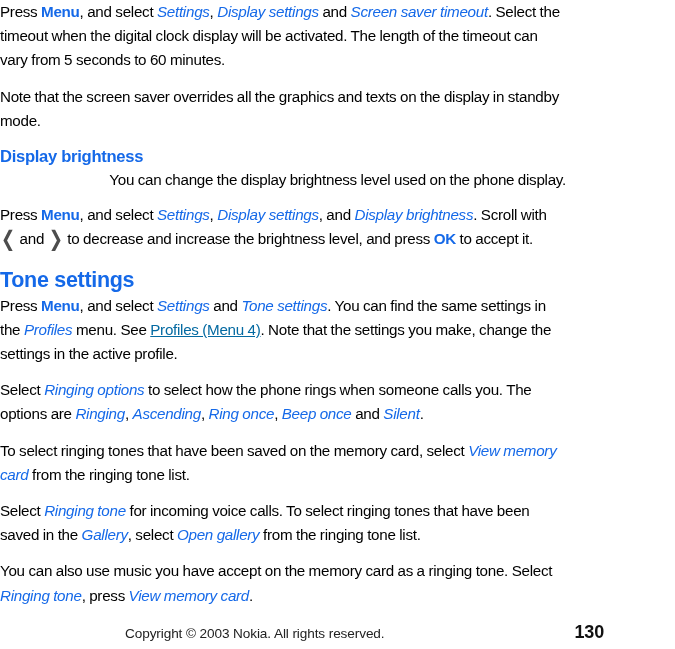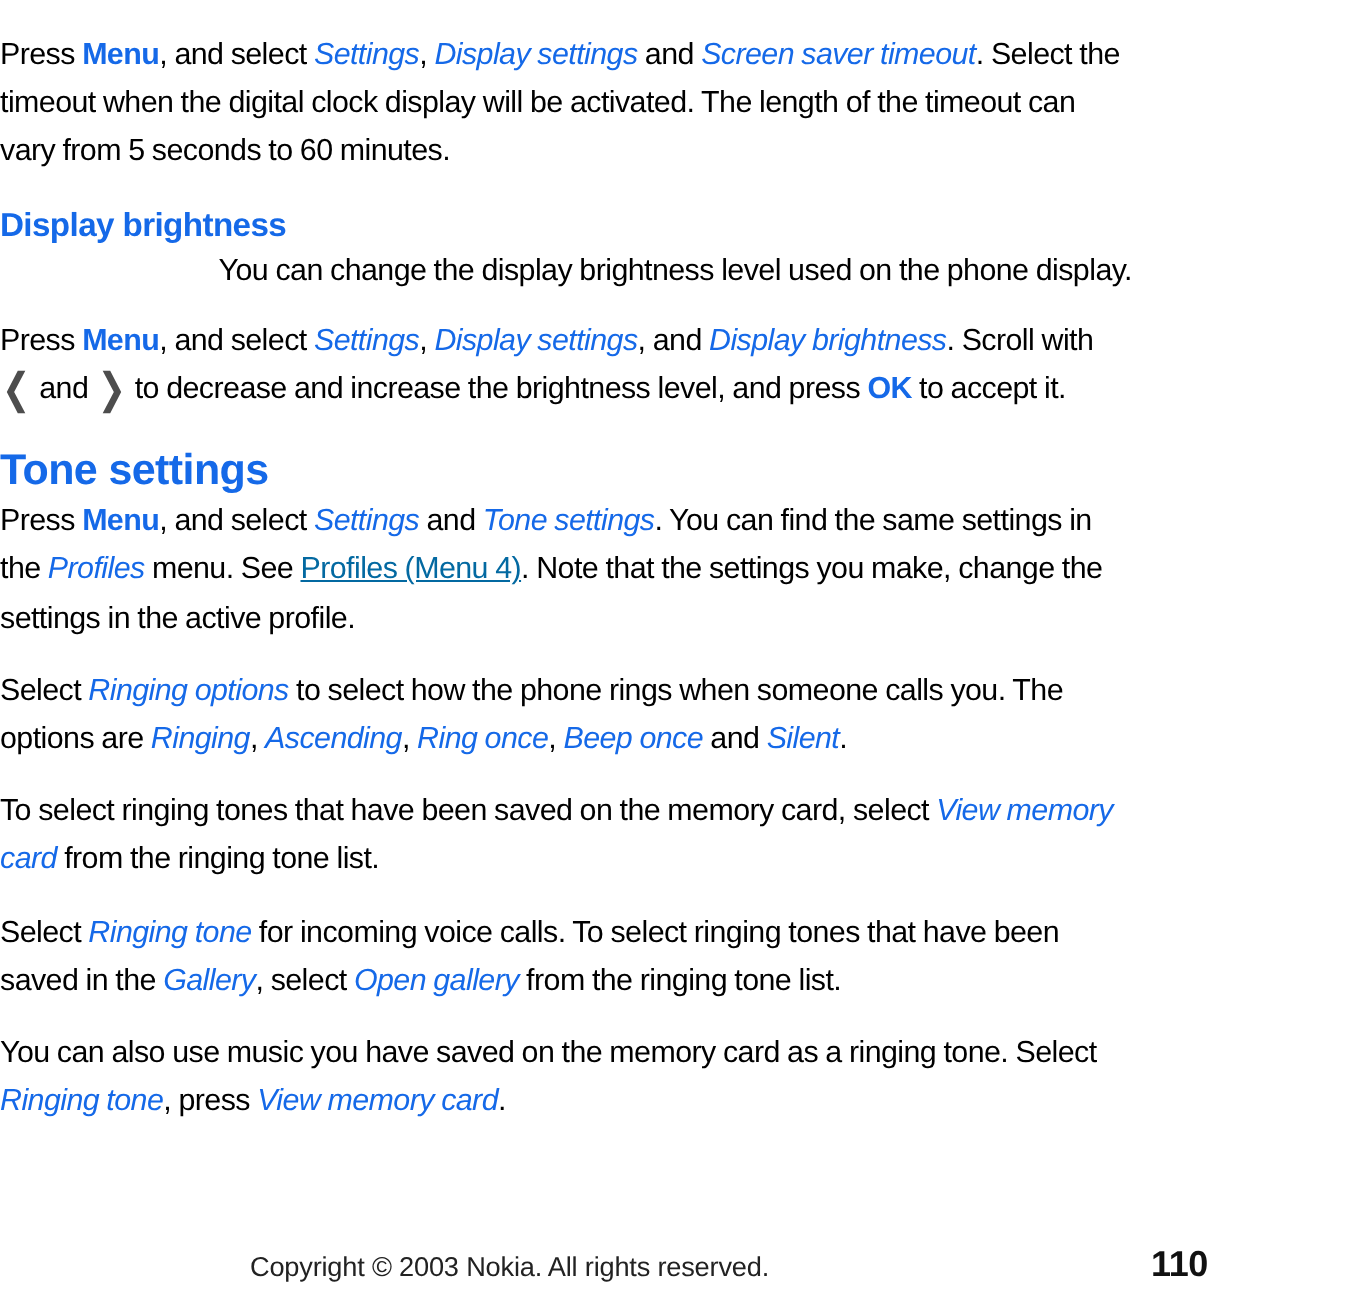--- a/index.html
+++ b/index.html
@@ -19,21 +19,20 @@
     position: relative;
     width: 675px;
     height: 649px;
     box-sizing: border-box;
   }
   .content {
     position: absolute;
     left: 0;
     top: 0;
     width: 566px;
-    margin-top: 16px;
   }
   p.para {
     margin: 0 0 12px 0;
     font-size: 15.2px;
     line-height: 24.2px;
     letter-spacing: -0.28px;
     color: #000000;
     word-spacing: -0.3px;
   }
   p.para.tight {
@@ -112,39 +111,40 @@
 </style>
 </head>
 <body>
 
 <div class="page">
 
   <div class="content">
 
     <p class="para"><span>Press </span><span class="ui">Menu</span><span>, and select </span><span class="it">Settings</span><span>, </span><span class="it">Display settings</span><span> and </span><span class="it">Screen saver timeout</span><span>. Select the timeout when the digital clock display will be activated. The length of the timeout can vary from 5 seconds to 60 minutes.</span></p>
 
+    <p class="para"><span>Note that the screen saver overrides all the graphics and texts on the display in standby mode.</span></p>
 
     <h2 class="sub-title">Display brightness</h2>
 
     <p class="para tight"><span>You can change the display brightness level used on the phone display.</span></p>
 
     <p class="para"><span>Press </span><span class="ui">Menu</span><span>, and select </span><span class="it">Settings</span><span>, </span><span class="it">Display settings</span><span>, and </span><span class="it">Display brightness</span><span>. Scroll with </span><span class="chev">❮</span><span> and </span><span class="chev">❯</span><span> to decrease and increase the brightness level, and press </span><span class="ui">OK</span><span> to accept it.</span></p>
 
     <h1 class="sec-title">Tone settings</h1>
 
     <p class="para"><span>Press </span><span class="ui">Menu</span><span>, and select </span><span class="it">Settings</span><span> and </span><span class="it">Tone settings</span><span>. You can find the same settings in the </span><span class="it">Profiles</span><span> menu. See </span><a class="xref" href="#">Profiles (Menu 4)</a><span>. Note that the settings you make, change the settings in the active profile.</span></p>
 
     <p class="para"><span>Select </span><span class="it">Ringing options</span><span> to select how the phone rings when someone calls you. The options are </span><span class="it">Ringing</span><span>, </span><span class="it">Ascending</span><span>, </span><span class="it">Ring once</span><span>, </span><span class="it">Beep once</span><span> and </span><span class="it">Silent</span><span>.</span></p>
 
     <p class="para"><span>To select ringing tones that have been saved on the memory card, select </span><span class="it">View memory card</span><span> from the ringing tone list.</span></p>
 
     <p class="para"><span>Select </span><span class="it">Ringing tone</span><span> for incoming voice calls. To select ringing tones that have been saved in the </span><span class="it">Gallery</span><span>, select </span><span class="it">Open gallery</span><span> from the ringing tone list.</span></p>
 
-    <p class="para"><span>You can also use music you have saved on the memory card as a ringing tone. Select </span><span class="it">Ringing tone</span><span>, press </span><span class="it">View memory card</span><span>.</span></p>
+    <p class="para"><span>You can also use music you have accept on the memory card as a ringing tone. Select </span><span class="it">Ringing tone</span><span>, press </span><span class="it">View memory card</span><span>.</span></p>
 
   </div>
 
   <div class="footer">
     <div class="footer-copy">Copyright © 2003 Nokia. All rights reserved.</div>
-    <div class="footer-pageno">110</div>
+    <div class="footer-pageno">130</div>
   </div>
 
 </div>
 
 </body></html>

